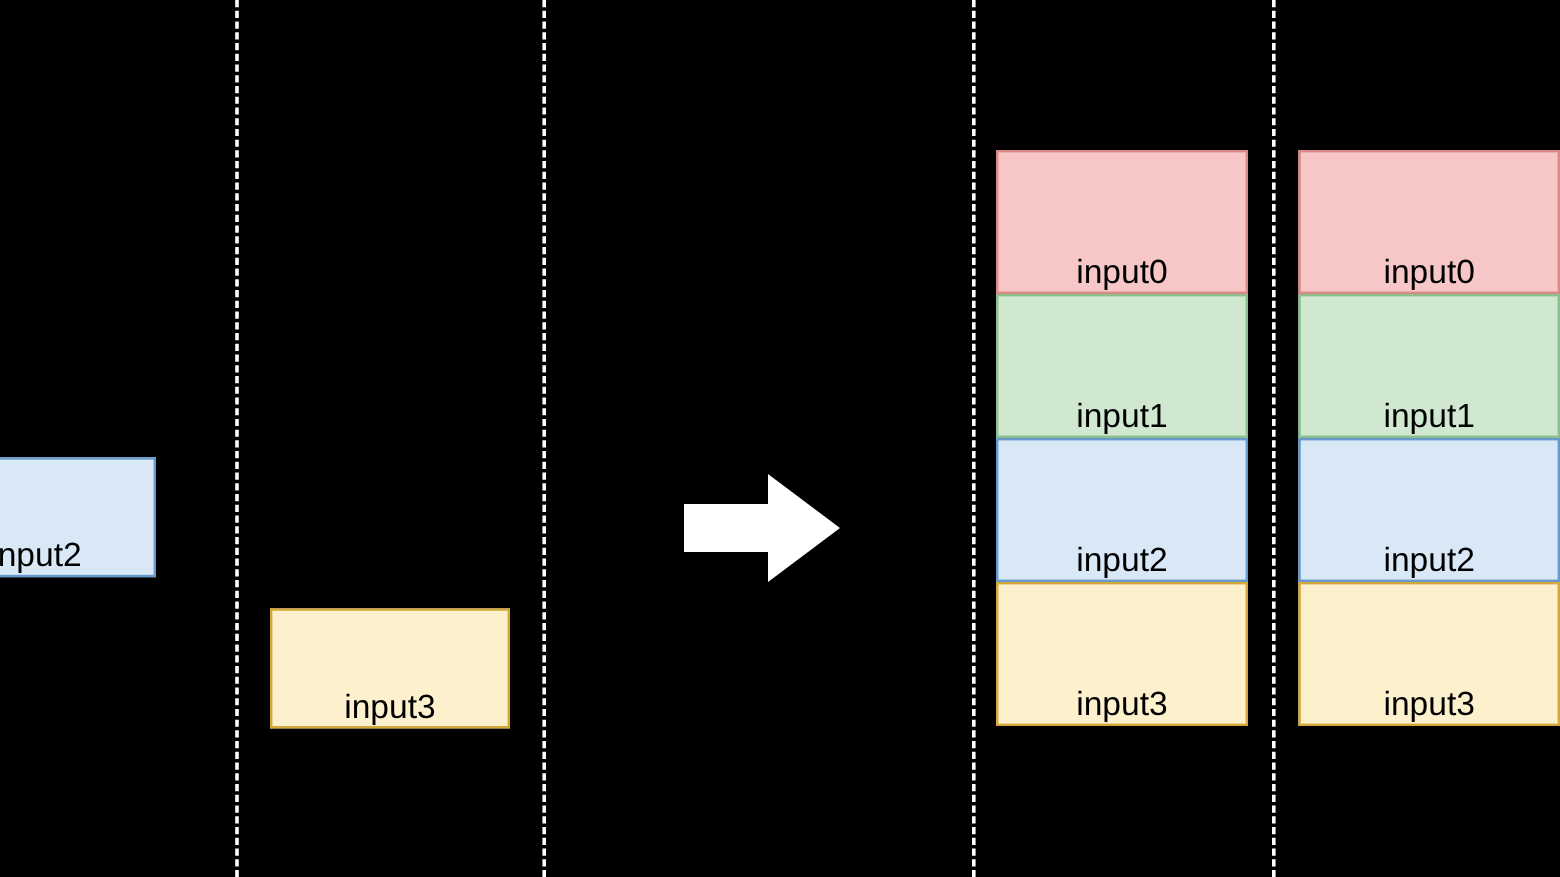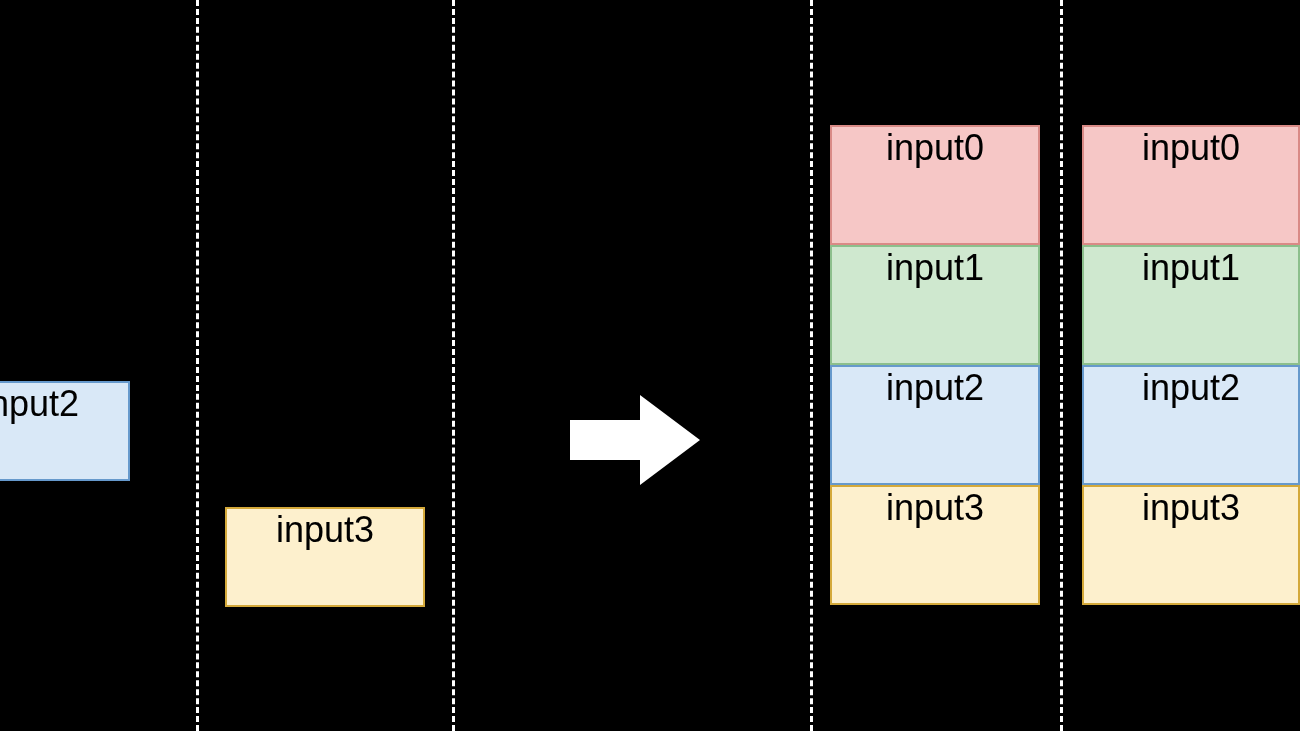--- a/index.html
+++ b/index.html
@@ -26,23 +26,23 @@
   .vline {
     position: absolute;
     top: 0;
     height: 731px;
     border-left: 3px dashed #fff;
   }
   .box {
     position: absolute;
     box-sizing: border-box;
     display: flex;
-    align-items: flex-start;
+    align-items: flex-end;
     justify-content: center;
-    font-size: 36px;
+    font-size: 28px;
     font-weight: 400;
   }
   .arrow {
     position: absolute;
     fill: #fff;
   }
 </style>
 </head>
 <body>
 

